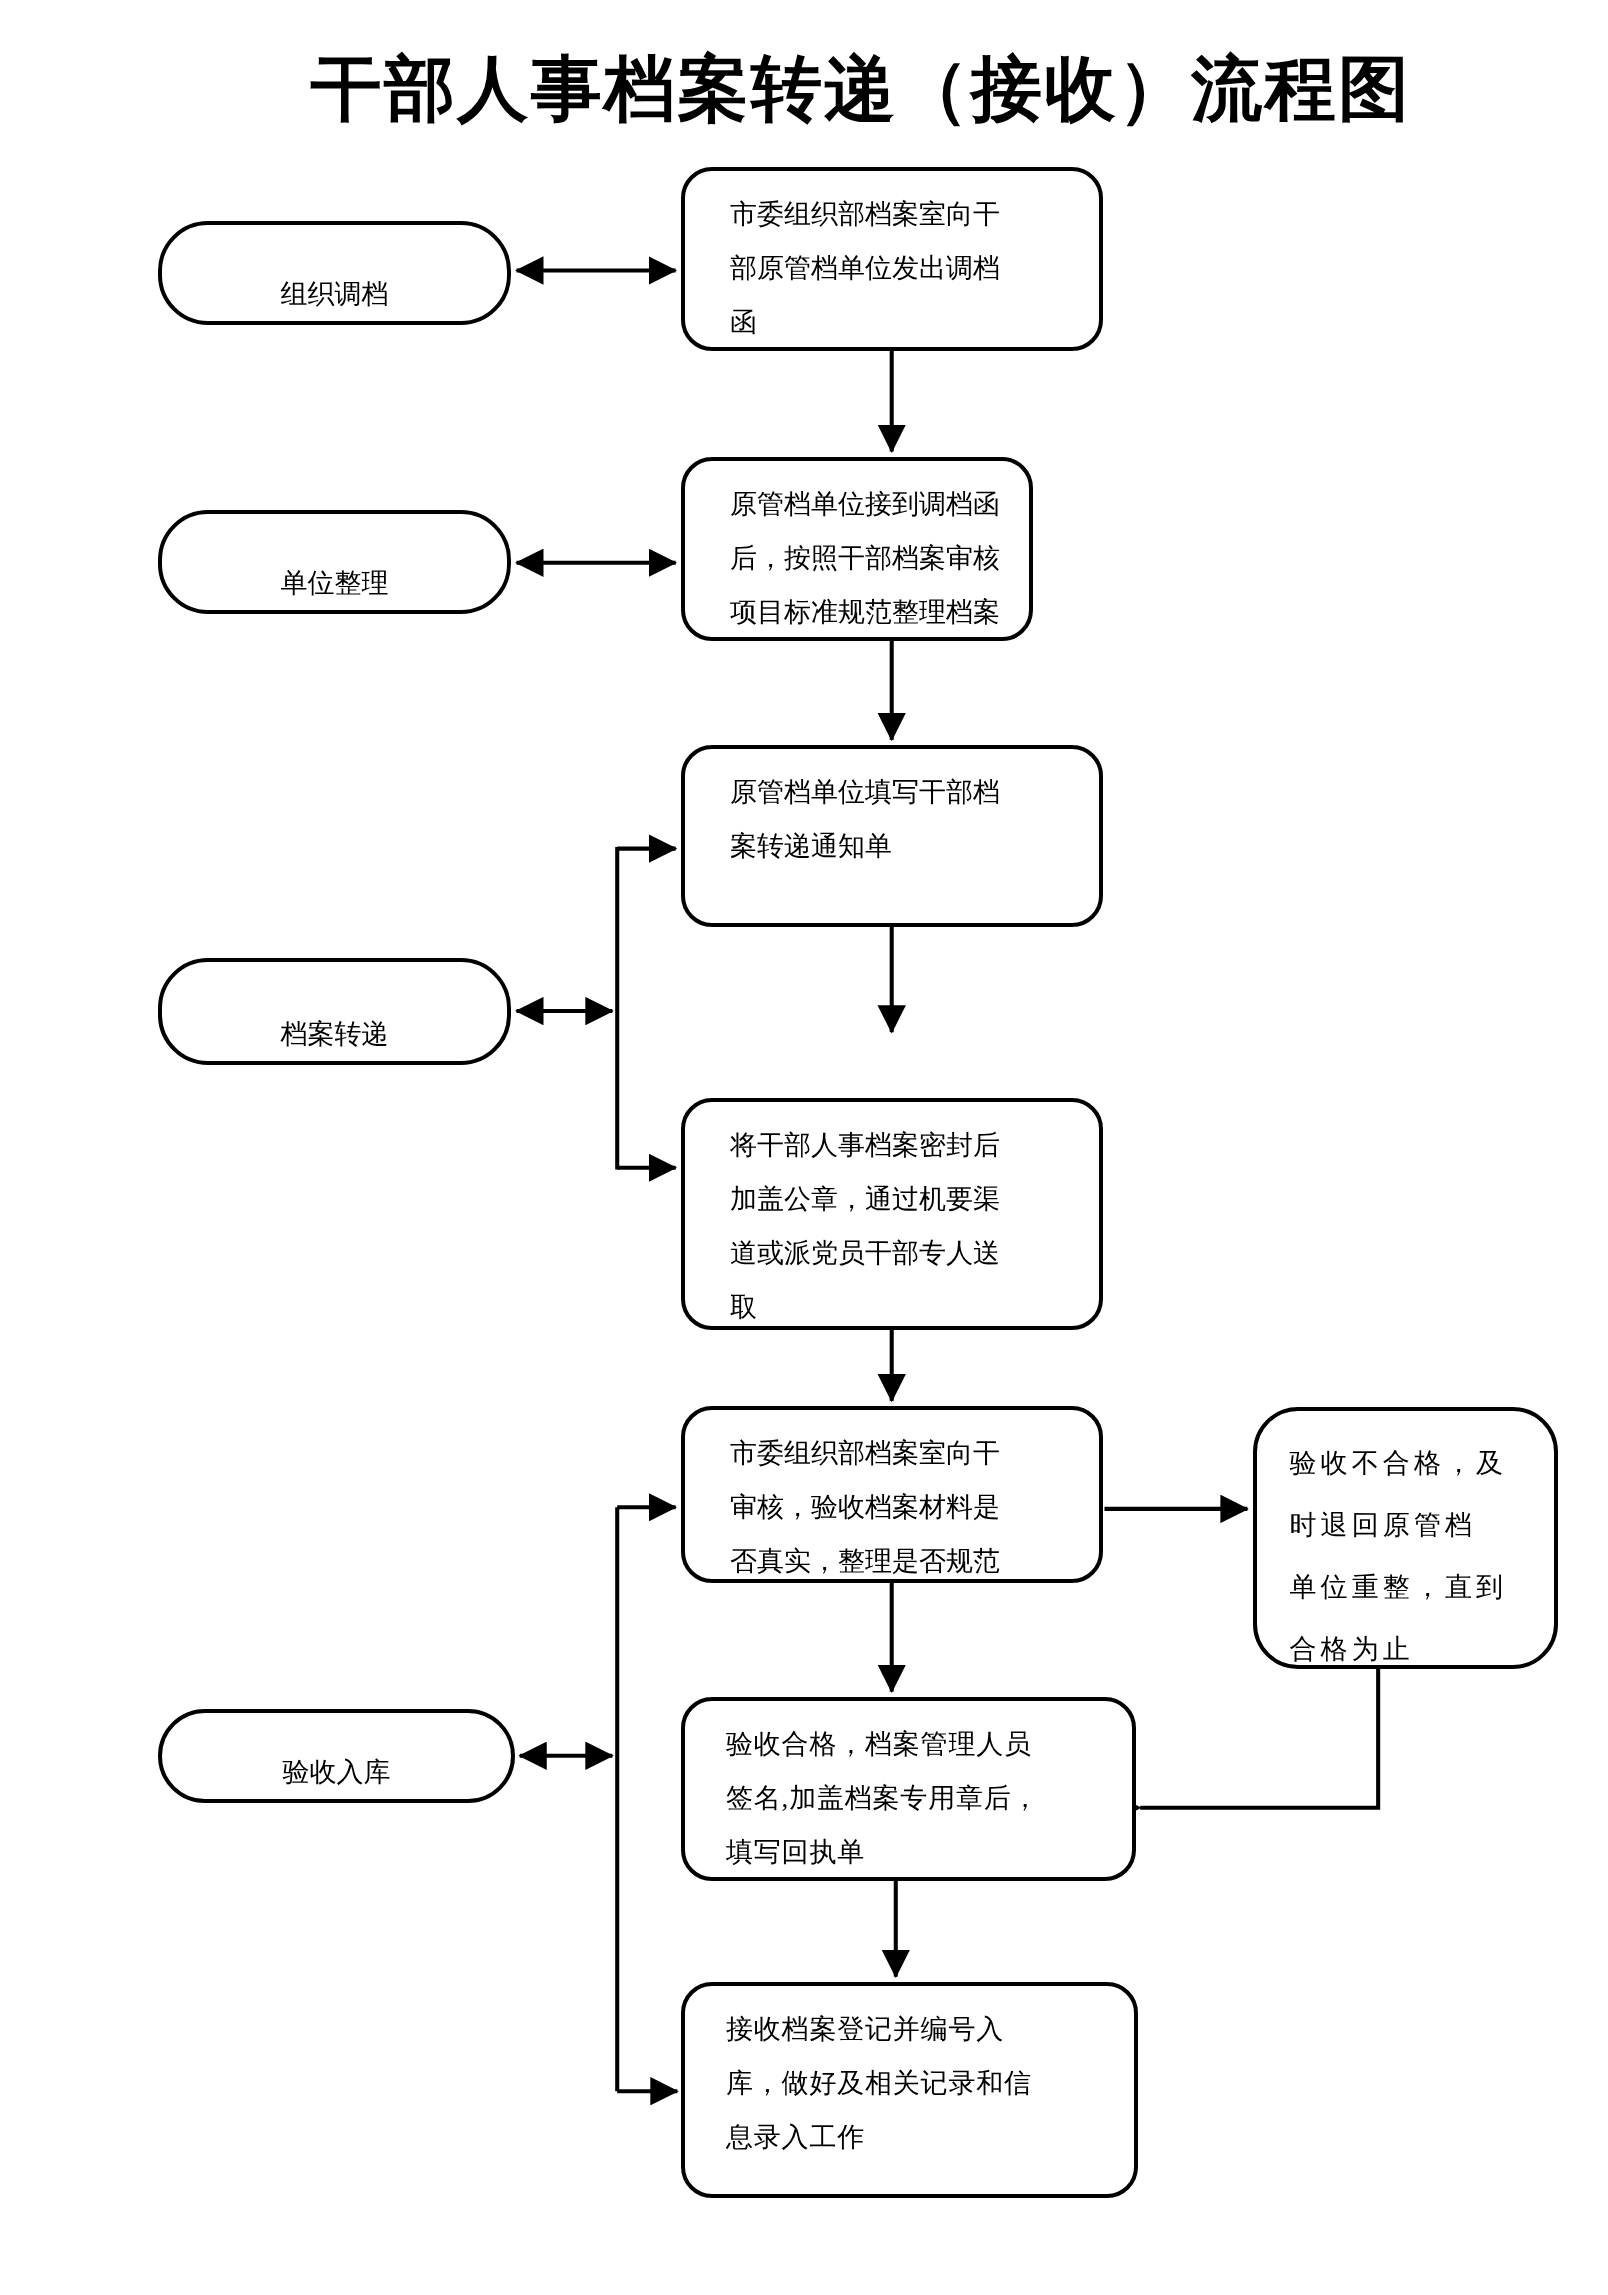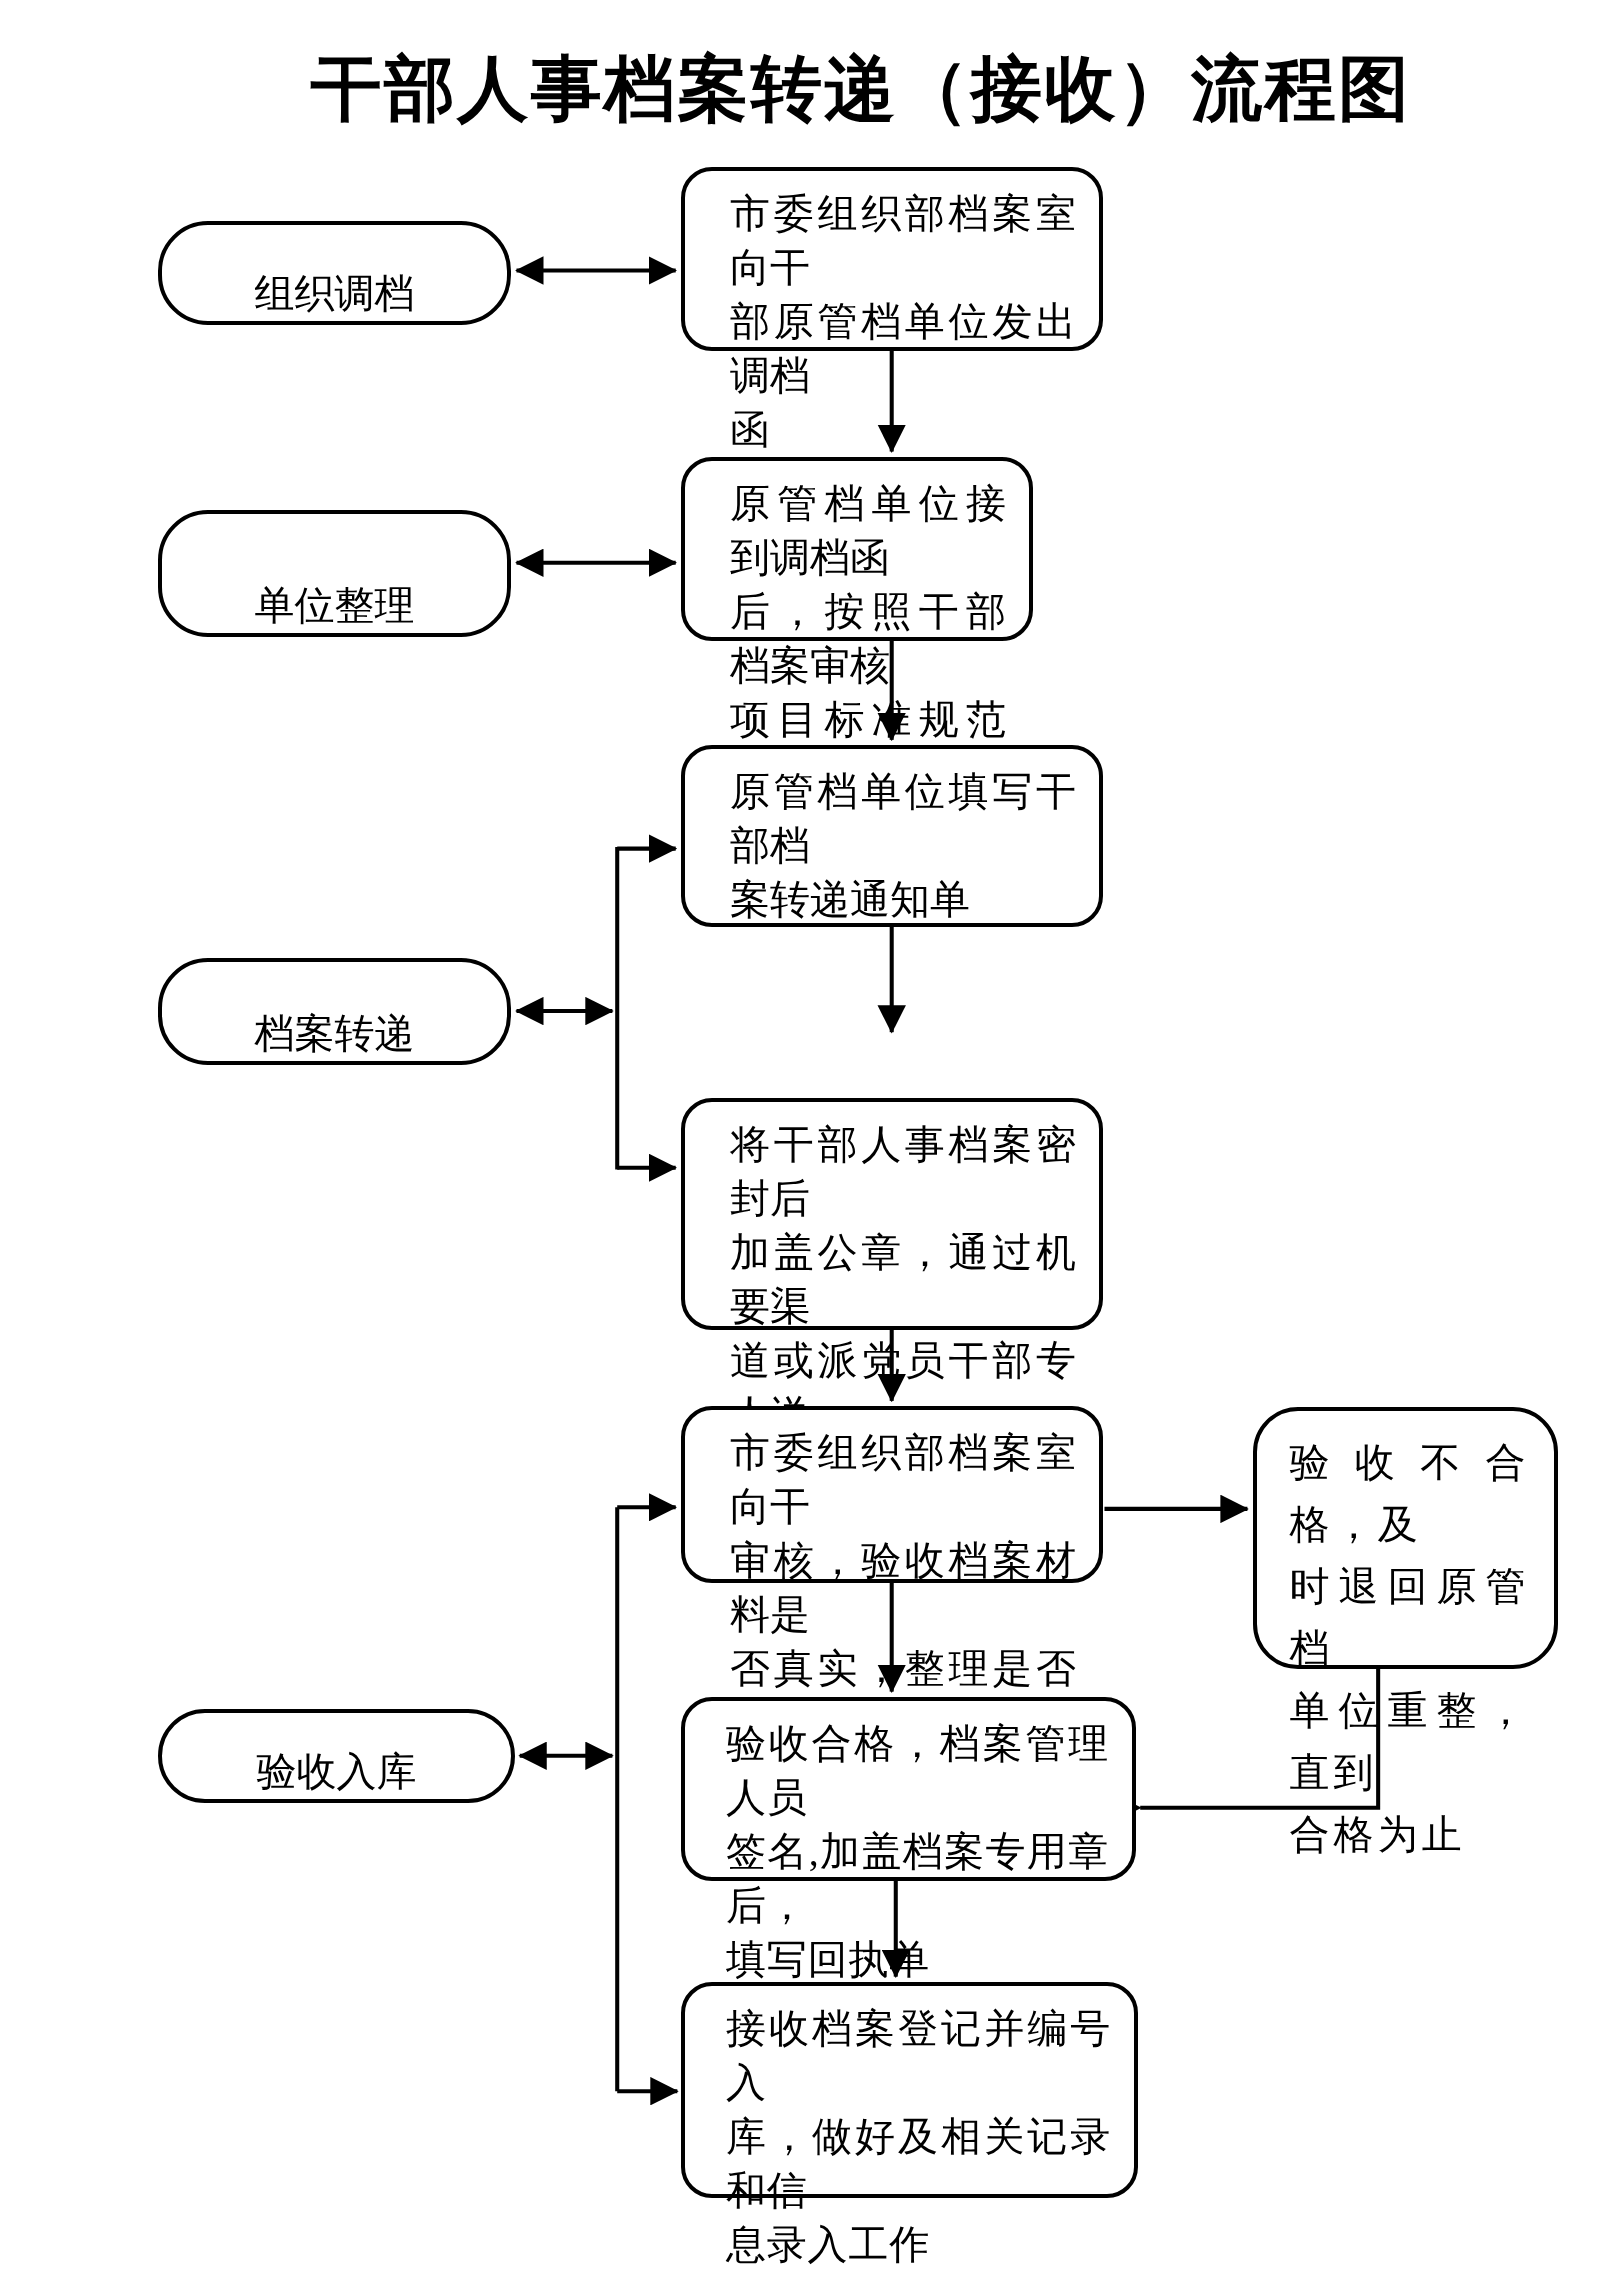--- a/index.html
+++ b/index.html
@@ -31,21 +31,21 @@
     font-weight: bold;
     letter-spacing: 2.4px;
     transform: translateX(57px);
     white-space: nowrap;
   }
   .node {
     position: absolute;
     box-sizing: border-box;
     border: 4.1px solid #000;
     background: #fff;
-    font-size: 40px;
+    font-size: 27px;
     line-height: 54px;
   }
   .proc {
     border-radius: 31px;
     padding: 16.2px 23px 0 45px;
     white-space: pre-line;
     text-align: justify;
   }
   .stadium {
     border-radius: 50px;
@@ -113,21 +113,21 @@
     <line x1="760" y1="1856" x2="832" y2="1856" marker-end="url(#mE)"></line>
     <line x1="760" y1="2575" x2="834" y2="2575" marker-end="url(#mE)"></line>
 
     <line x1="1360" y1="1858" x2="1536" y2="1858" marker-end="url(#mE)"></line>
     <polyline points="1697,2055 1697,2226 1404,2226" marker-end="url(#mW)"></polyline>
   </svg>
 
   <div class="node stadium" style="left:158px; top:221px; width:353px; height:104px;">
     <span>组织调档</span>
   </div>
-  <div class="node stadium" style="left:158px; top:510px; width:353px; height:127px;">
+  <div class="node stadium" style="left:158px; top:510px; width:353px; height:104px;">
     <span>单位整理</span>
   </div>
   <div class="node stadium" style="left:158px; top:958px; width:353px; height:107px;">
     <span>档案转递</span>
   </div>
   <div class="node stadium" style="left:158px; top:1709px; width:357px; height:94px;">
     <span>验收入库</span>
   </div>
 
   <div class="node proc" style="left:681px; top:167px; width:422px; height:184px;">市委组织部档案室向干

